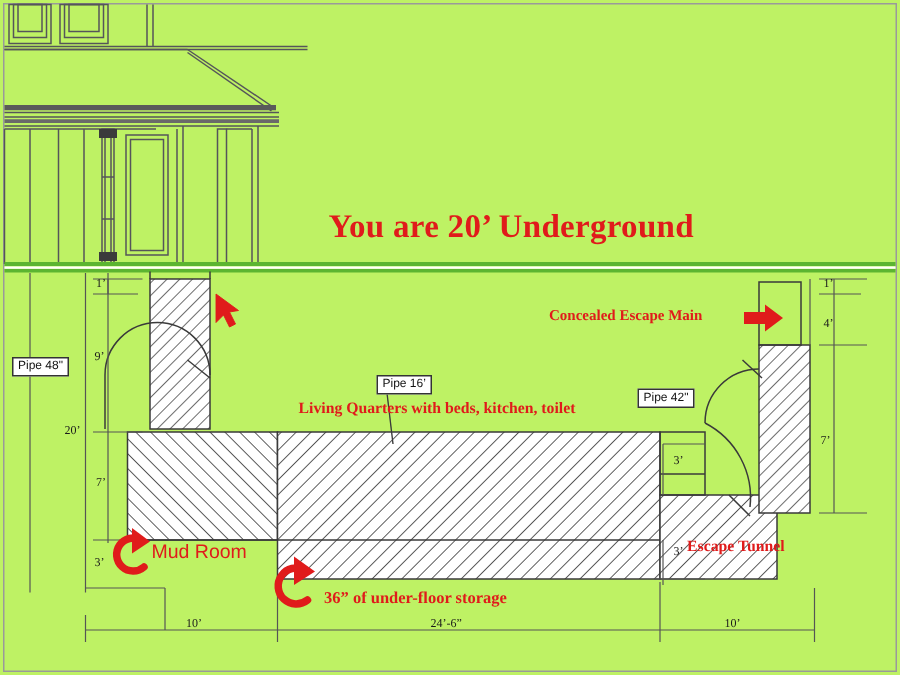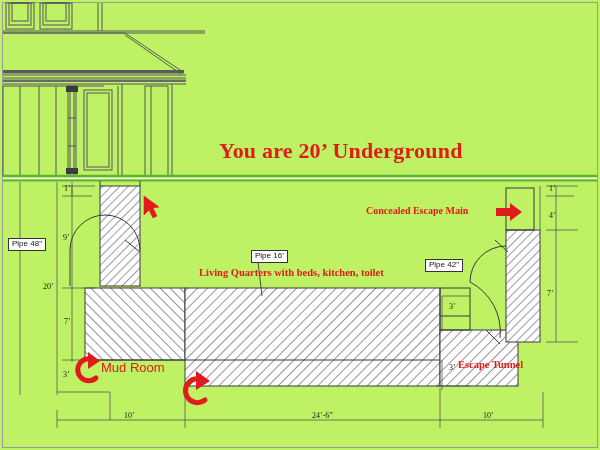--- a/index.html
+++ b/index.html
@@ -196,20 +196,21 @@
   <div class="lbl red-serif" style="left:219px;top:140px;font-size:22px;letter-spacing:0.2px;">You are 20’ Underground</div>
 
 
   <div class="lbl red-serif" style="left:366px;top:206px;font-size:10px;">Concealed Escape Main</div>
 
   <div class="lbl red-serif" style="left:199px;top:268px;font-size:10.5px;text-align:center;">Living Quarters with beds, kitchen, toilet</div>
 
   <div class="lbl" style="left:101px;top:361px;font-size:13px;color:#e01b1b;
        font-family:'Liberation Sans',sans-serif;font-weight:normal;">Mud Room</div>
 
+  <div class="lbl red-serif" style="left:216px;top:394px;font-size:11px;">36” of under-floor storage</div>
 
   <div class="lbl red-serif" style="left:458px;top:360px;font-size:10.5px;">Escape Tunnel</div>
 
   <div class="pipebox" style="left:8px;top:238px;">Pipe 48"</div>
 
   <div class="pipebox" style="left:251px;top:250px;">Pipe 16’</div>
 
   <div class="pipebox" style="left:425px;top:259px;">Pipe 42"</div>
 
   <div class="dim" style="left:64px;top:185px;">1’</div>
@@ -218,16 +219,16 @@
   <div class="dim" style="left:64px;top:318px;">7’</div>
   <div class="dim" style="left:63px;top:371px;">3’</div>
 
   <div class="dim" style="left:549px;top:185px;">1’</div>
   <div class="dim" style="left:549px;top:212px;">4’</div>
   <div class="dim" style="left:547px;top:290px;">7’</div>
   <div class="dim" style="left:449px;top:303px;">3’</div>
   <div class="dim" style="left:449px;top:364px;">3’</div>
 
   <div class="dim" style="left:124px;top:412px;">10’</div>
-  <div class="dim" style="left:312px;top:412px;">24’-6”</div>
+  <div class="dim" style="left:287px;top:412px;">24’-6”</div>
   <div class="dim" style="left:483px;top:412px;">10’</div>
 
 </div>
 
 </body></html>

